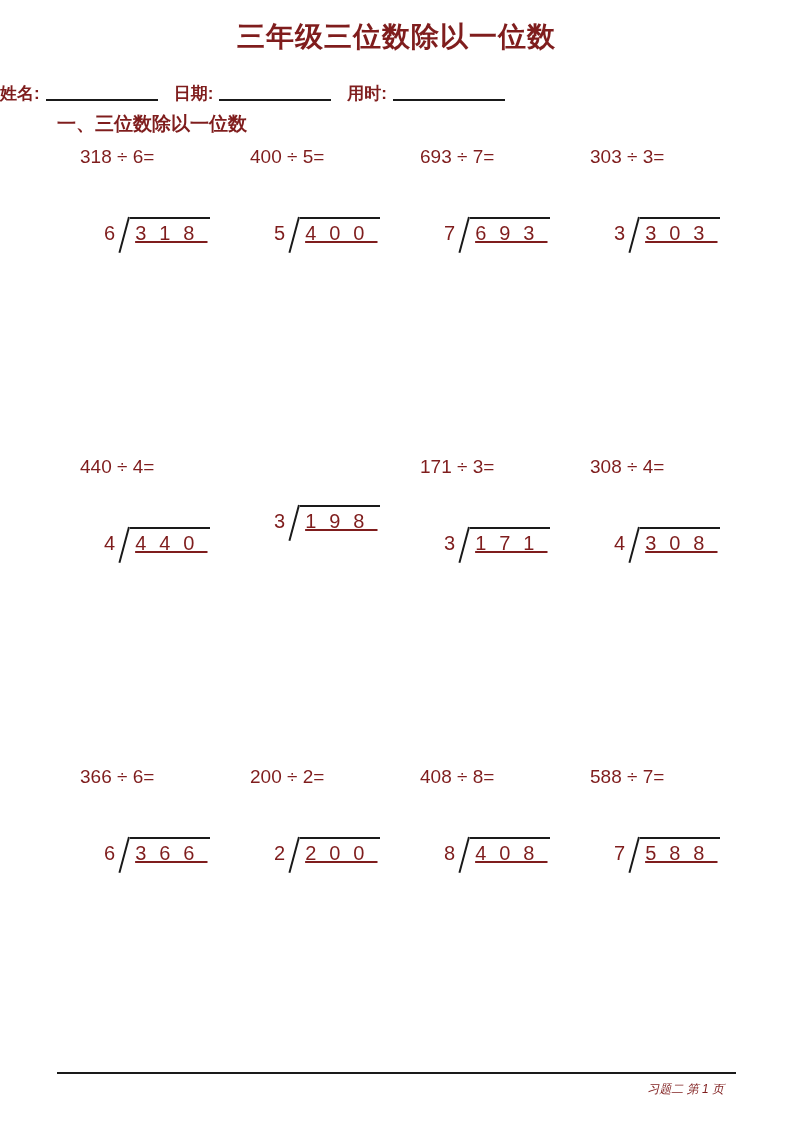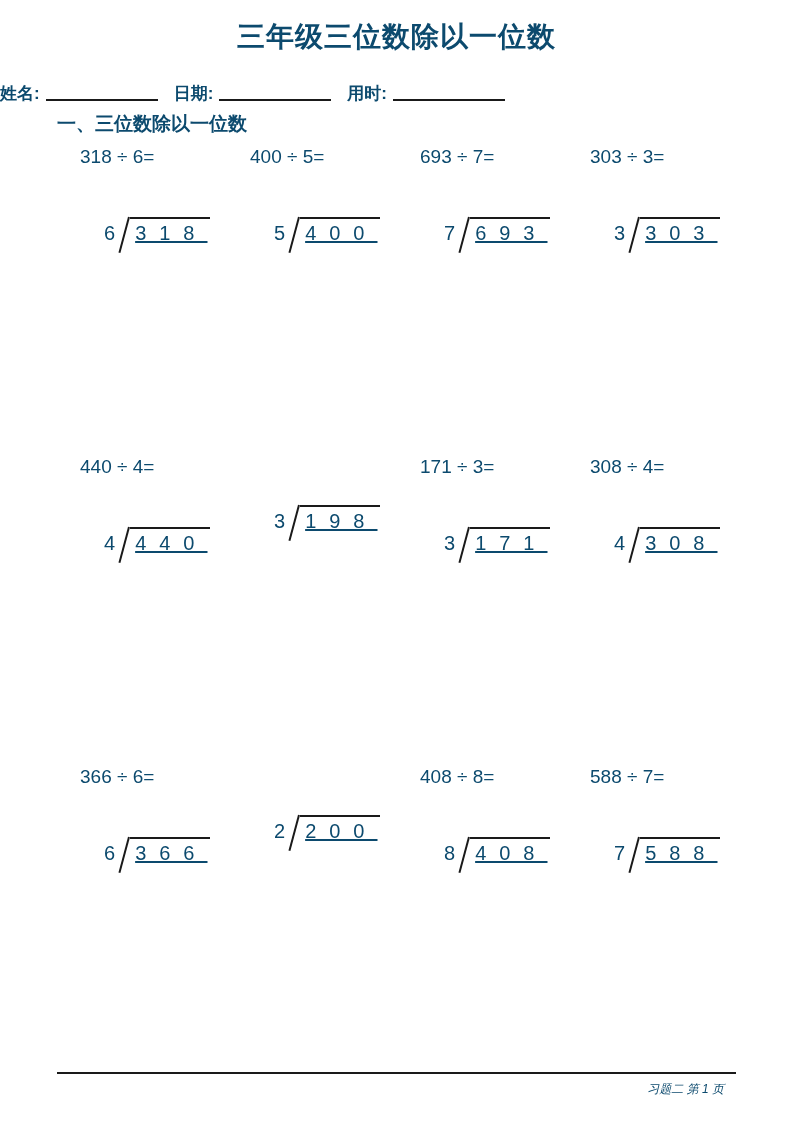--- a/index.html
+++ b/index.html
@@ -1,21 +1,21 @@
 <!DOCTYPE html>
 <html><head>
 <meta charset="utf-8">
 <style>
   html, body { margin: 0; padding: 0; background: #ffffff; }
   .page {
     position: relative;
     width: 793px;
     height: 1122px;
     background: #ffffff;
-    color: #0c4a6e;
+    color: #7f1d1d;
     font-family: "Liberation Sans", sans-serif;
     overflow: hidden;
   }
   .title {
     margin: 0;
     padding-top: 20px;
     text-align: center;
     font-size: 28px;
     line-height: 34px;
     font-weight: bold;
@@ -180,20 +180,21 @@
 
     <div class="cell">
       <div class="eq">366 ÷ 6=</div>
       <div class="ld">
         <span class="ld-divisor">6</span>
         <span class="ld-dividend">366</span>
       </div>
     </div>
 
     <div class="cell">
+      <div class="eq">200 ÷ 2=</div>
       <div class="ld">
         <span class="ld-divisor">2</span>
         <span class="ld-dividend">200</span>
       </div>
     </div>
 
     <div class="cell">
       <div class="eq">408 ÷ 8=</div>
       <div class="ld">
         <span class="ld-divisor">8</span>

